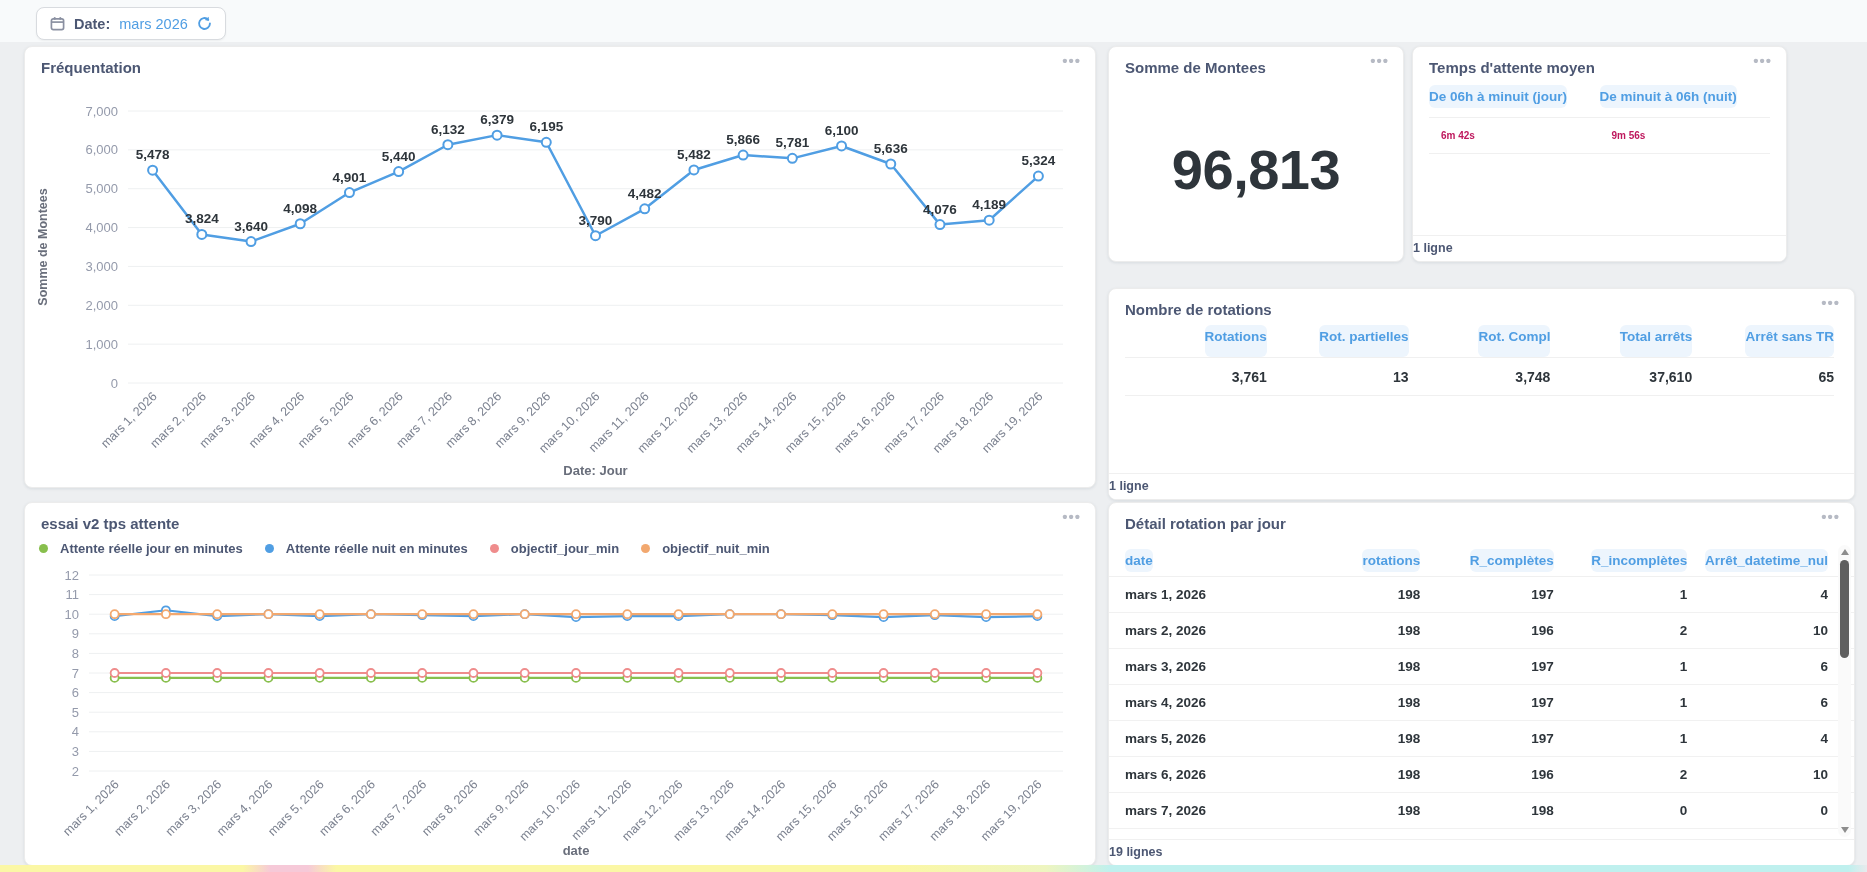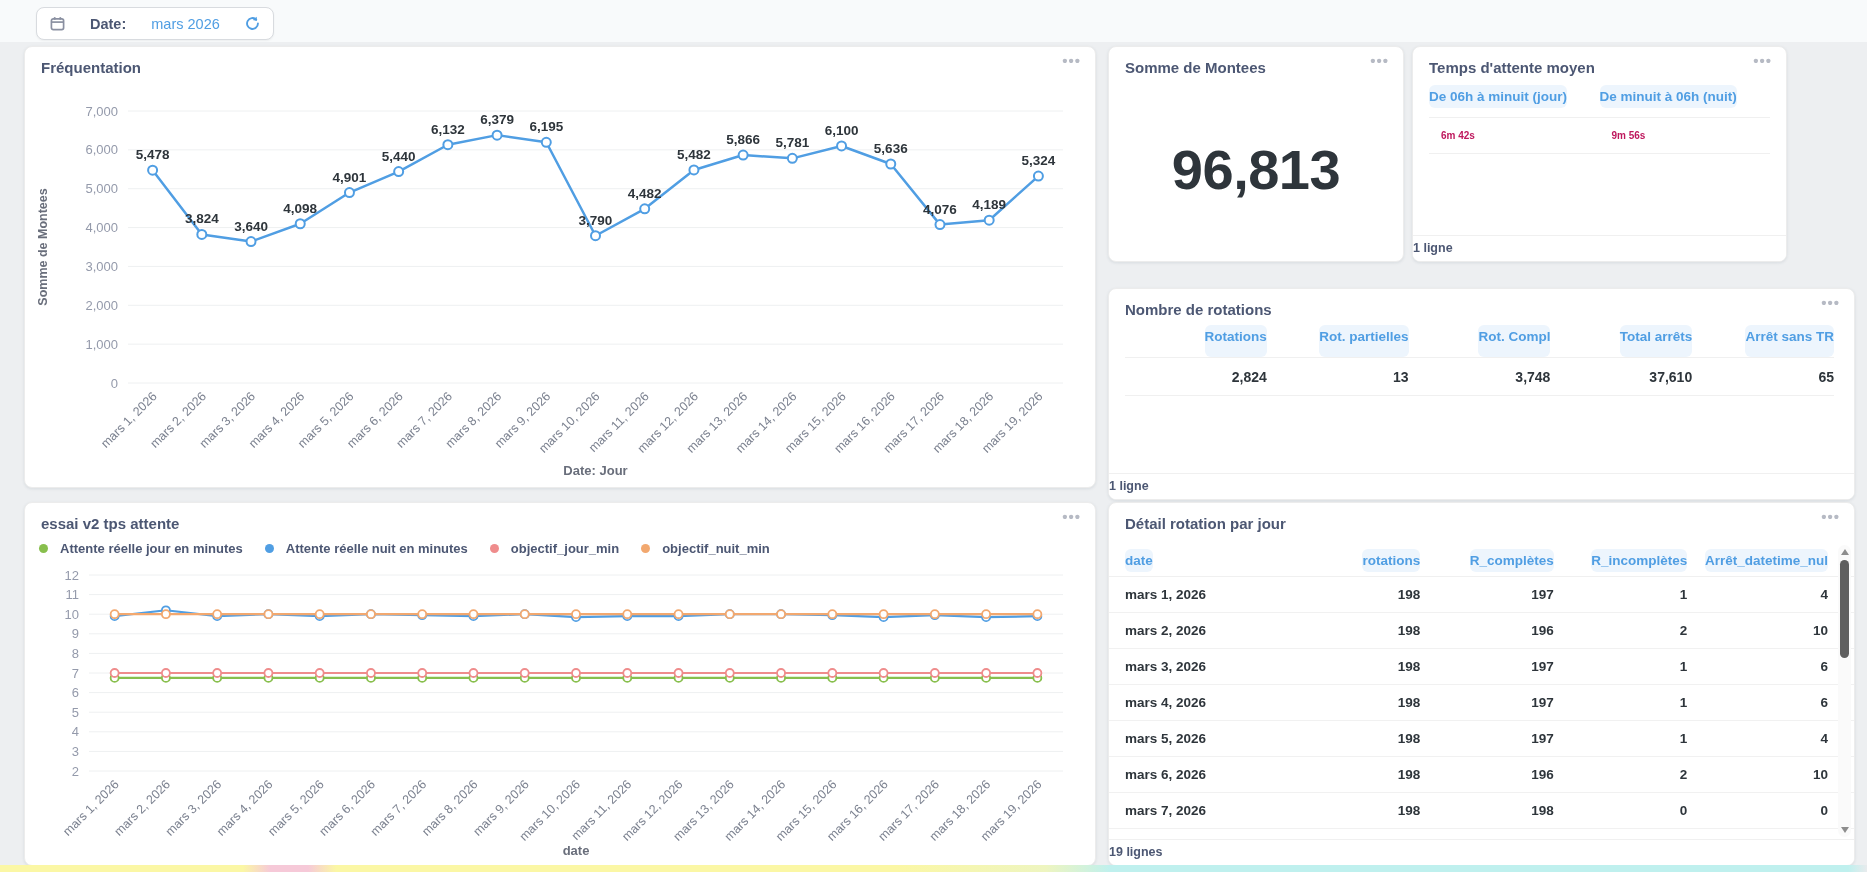--- a/index.html
+++ b/index.html
@@ -3,21 +3,21 @@
 <meta charset="utf-8">
 <style>
   * { margin:0; padding:0; box-sizing:border-box; }
   html,body { width:1867px; height:872px; }
   body {
     position:relative; background:#edeff1; overflow:hidden;
     font-family:"Liberation Sans", sans-serif; color:#2E353B;
   }
   .topbar { position:absolute; left:0; top:0; width:100%; height:42px; background:#f8fafb; }
   .filter-pill {
-    position:absolute; left:36px; top:7px; height:33px; display:flex; align-items:center; gap:25px;
+    position:absolute; left:36px; top:7px; height:33px; display:flex; align-items:center; gap:9px;
     background:#fff; border:1px solid #d8dbdf; border-radius:8px; padding:0 13px;
     box-shadow:0 1px 2px rgba(0,0,0,.05); cursor:pointer;
   }
   .filter-label { font-size:14.5px; font-weight:700; color:#4C5773; }
   .filter-value { font-size:14.5px; font-weight:400; color:#509EE3; }
   .card {
     position:absolute; background:#fff; border:1px solid #ececec; border-radius:8px;
     box-shadow:0 1px 3px rgba(67,90,111,.12); overflow:hidden;
   }
   #card-freq   { left:24px;   top:46px;  width:1072px; height:442px; }
@@ -199,21 +199,21 @@
   <div class="card-title">Nombre de rotations</div>
   <div class="card-menu">•••</div>
   <div class="rot-head">
     <span class="pill">Rotations</span>
     <span class="pill">Rot. partielles</span>
     <span class="pill">Rot. Compl</span>
     <span class="pill">Total arrêts</span>
     <span class="pill">Arrêt sans TR</span>
   </div>
   <div class="rot-vals">
-    <div>2,824</div>
+    <div>3,761</div>
     <div>13</div>
     <div>3,748</div>
     <div>37,610</div>
     <div>65</div>
   </div>
   <div class="card-footer">1 ligne</div>
 </div>
 
 <div class="card" id="card-essai">
   <div class="card-title">essai v2 tps attente</div>

